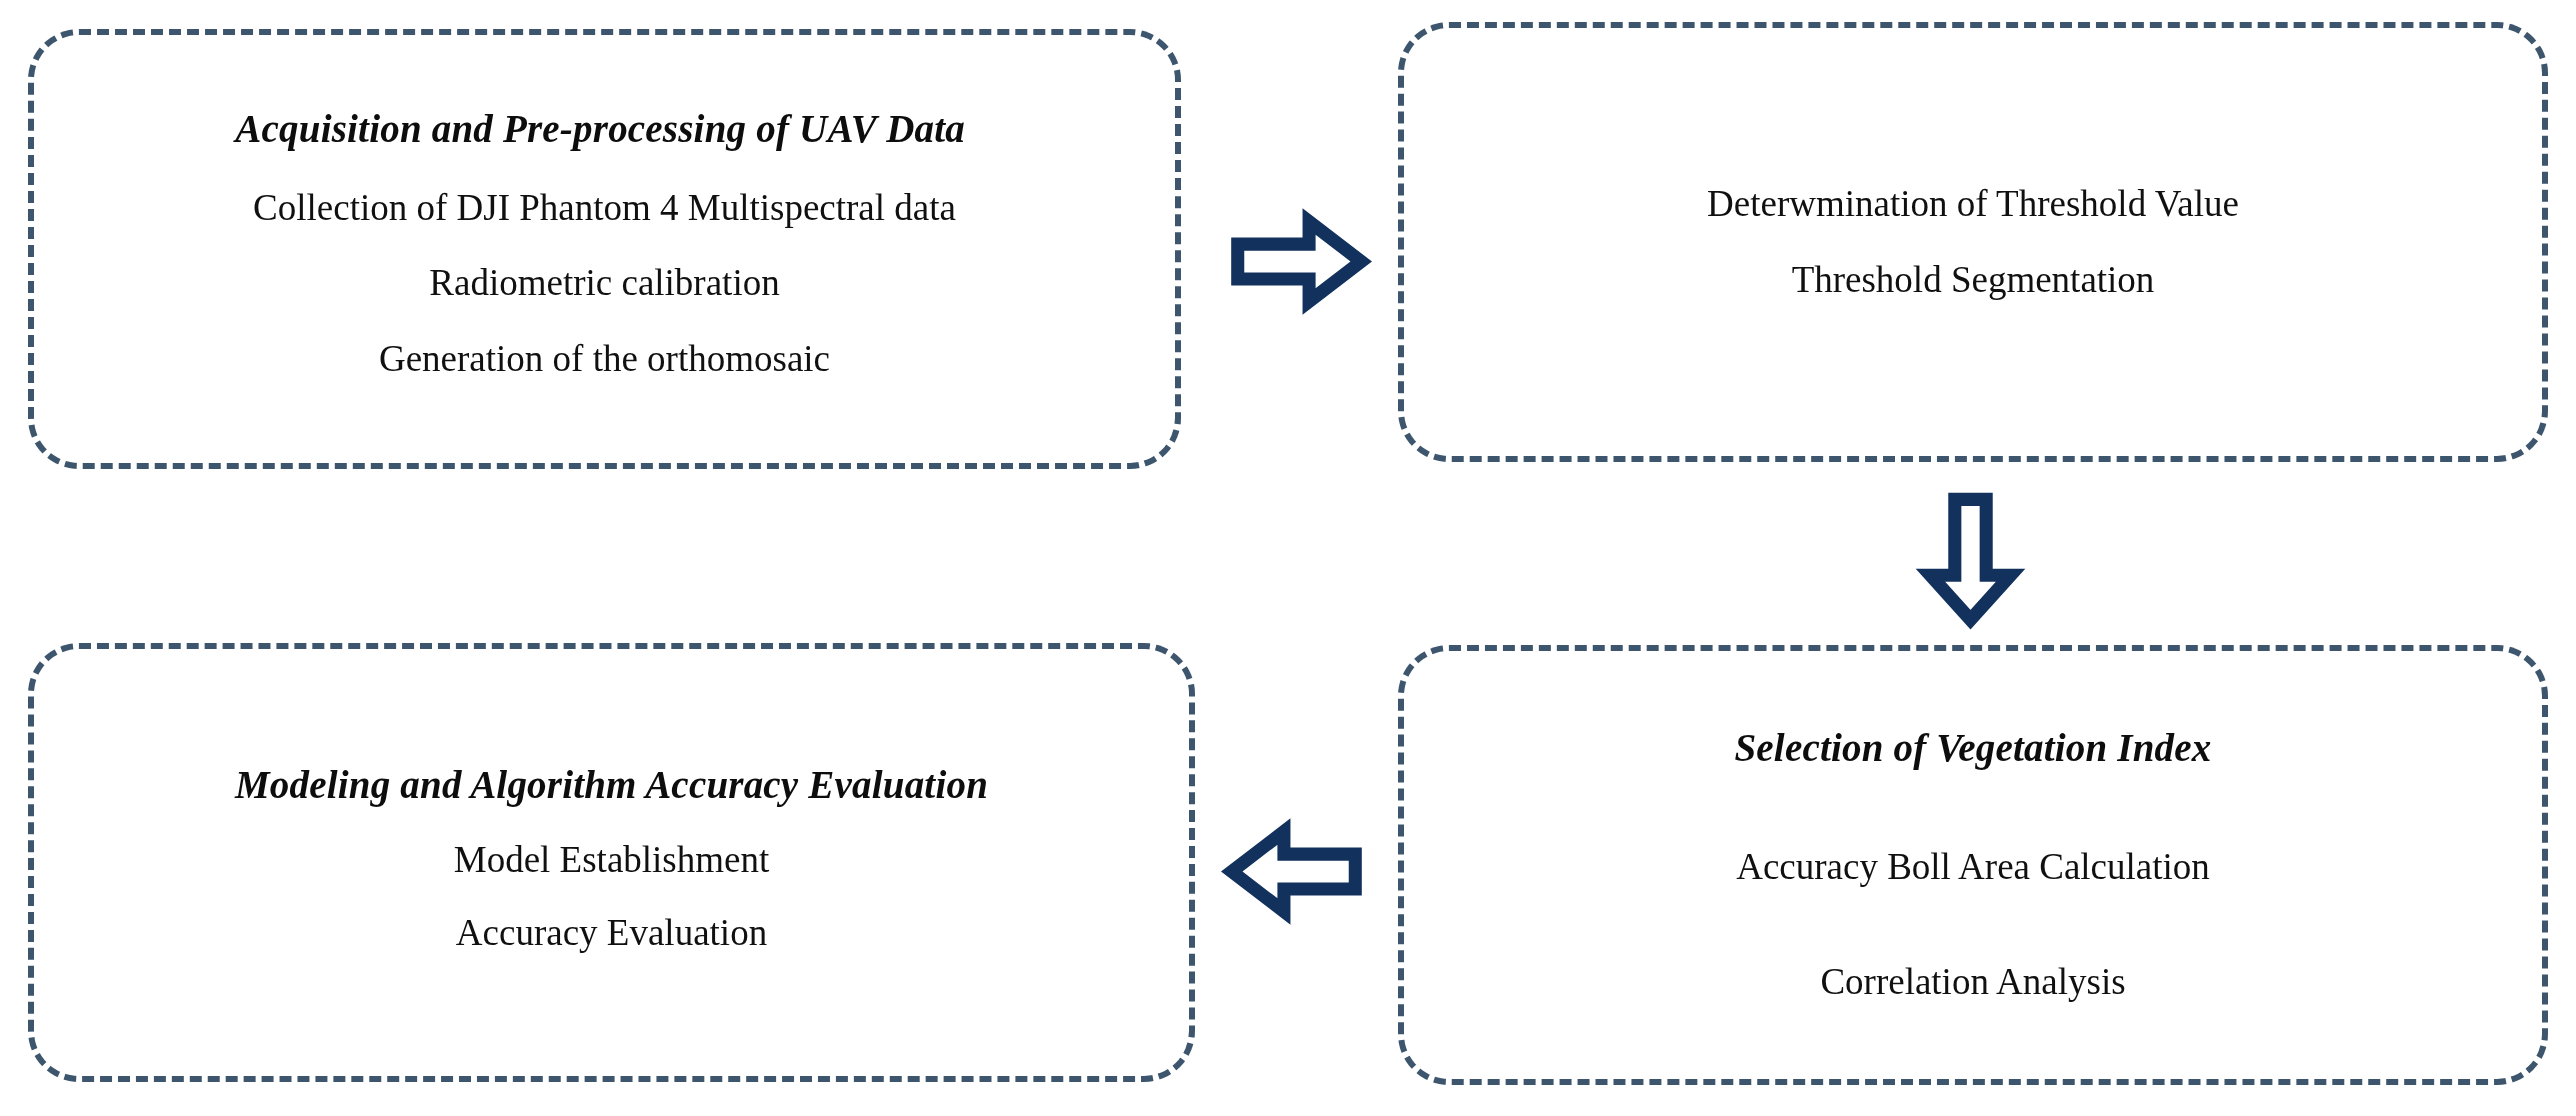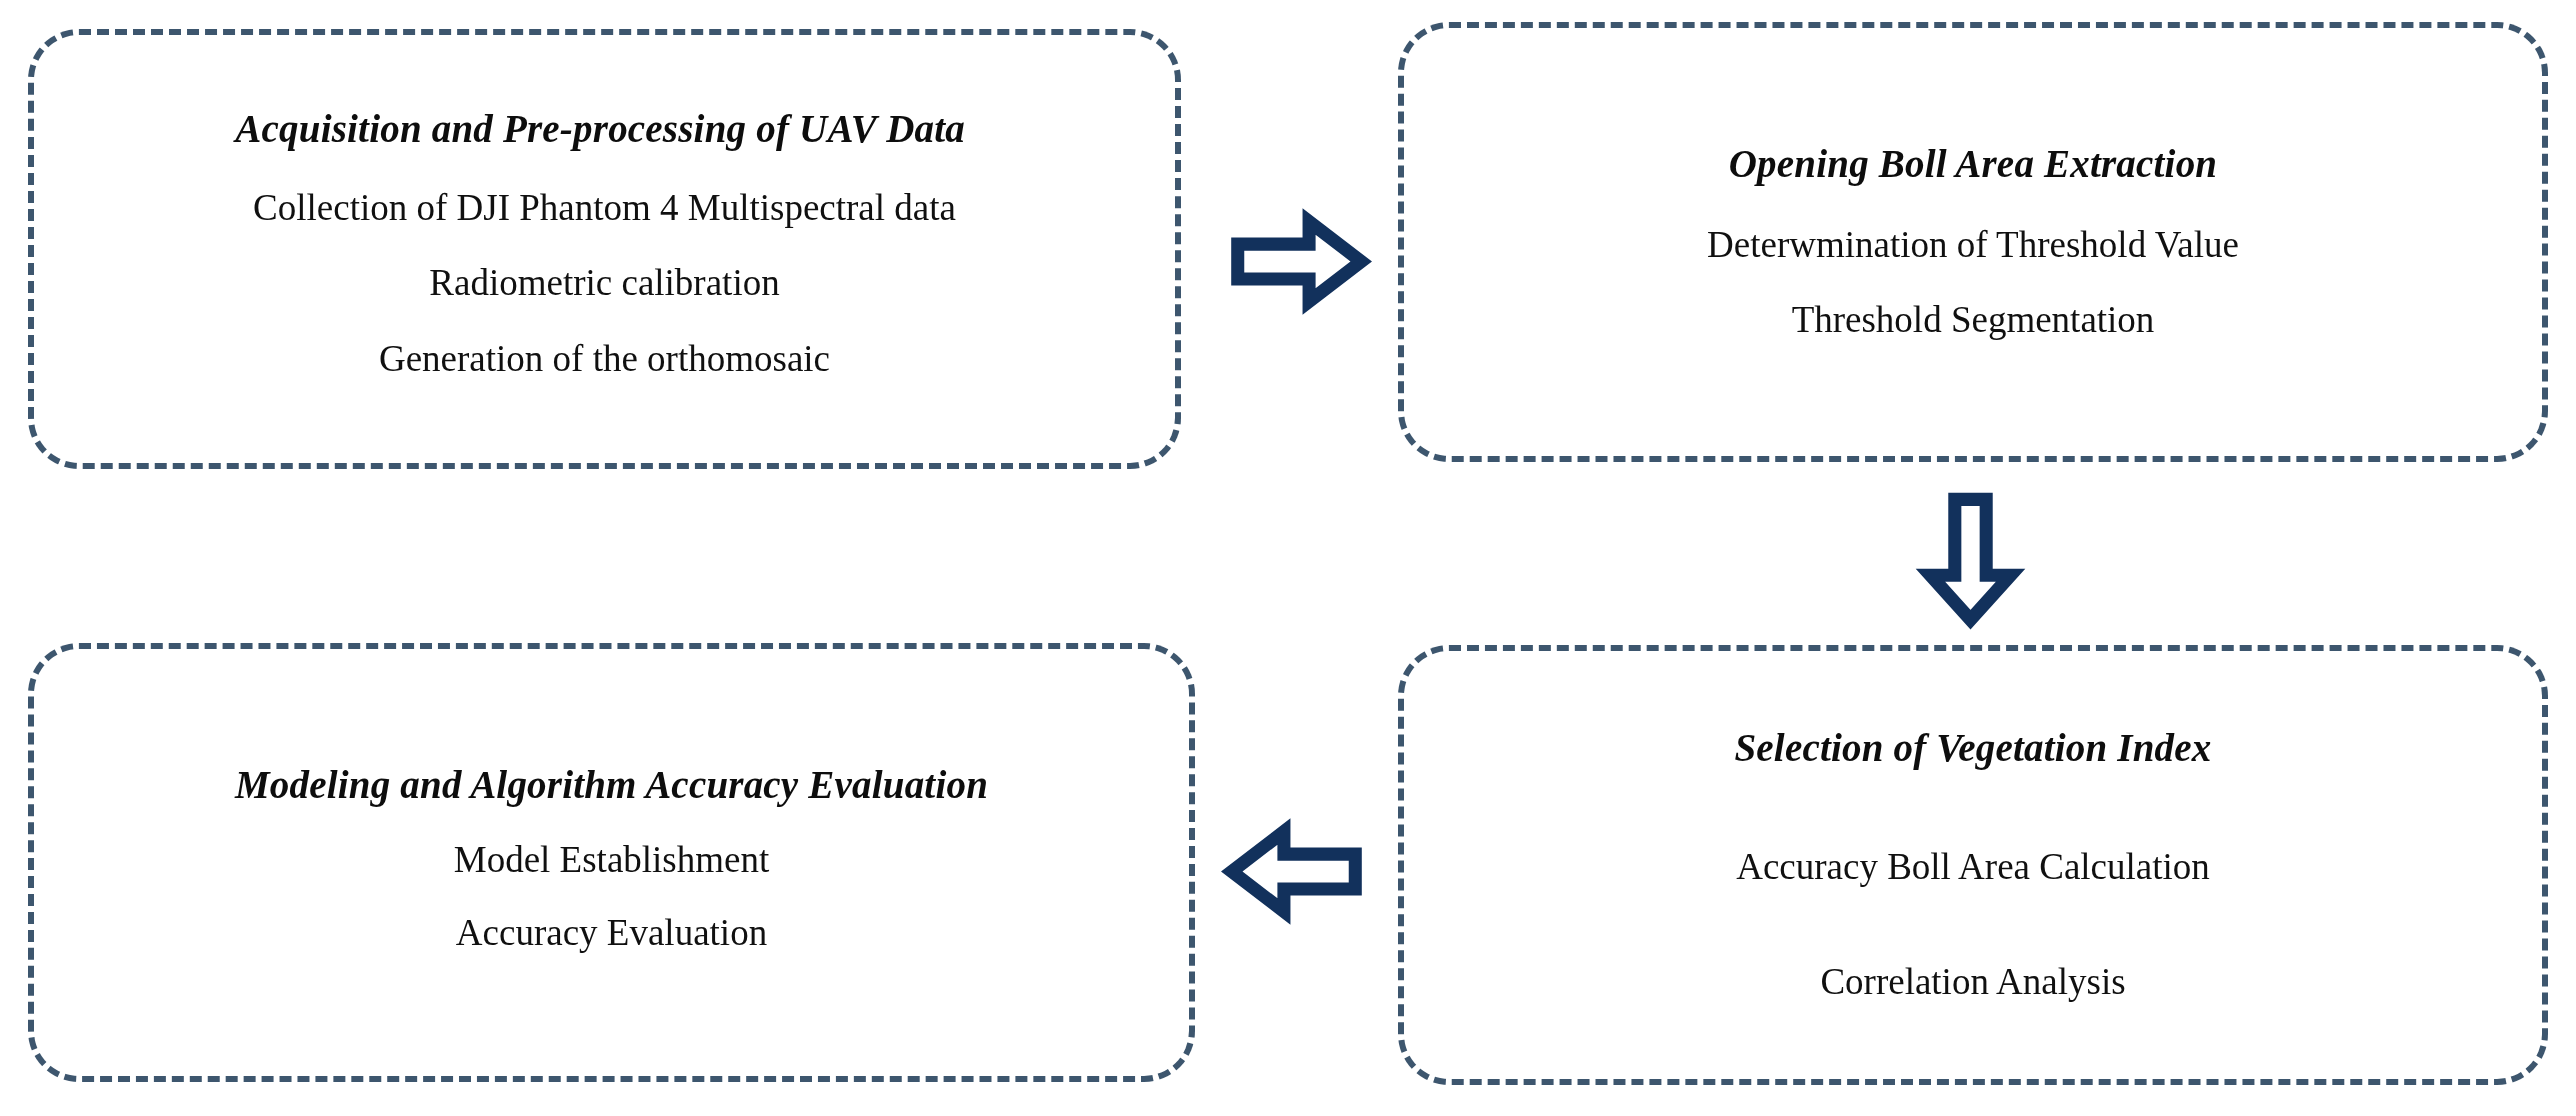--- a/index.html
+++ b/index.html
@@ -114,21 +114,20 @@
 <div id="canvas">
 
   <div class="flow-box" id="box-acquisition">
     <div class="box-title">Acquisition and Pre-processing of  UAV Data</div>
     <div class="box-line">Collection of DJI Phantom 4 Multispectral data</div>
     <div class="box-line">Radiometric calibration</div>
     <div class="box-line">Generation of the orthomosaic</div>
   </div>
 
   <div class="flow-box" id="box-extraction">
-    <div class="box-title">Opening Boll Area Extraction</div>
     <div class="box-line">Deterwmination of Threshold Value</div>
     <div class="box-line">Threshold Segmentation</div>
   </div>
 
   <div class="flow-box" id="box-modeling">
     <div class="box-title">Modeling and Algorithm Accuracy Evaluation</div>
     <div class="box-line">Model Establishment</div>
     <div class="box-line">Accuracy Evaluation</div>
   </div>
 

